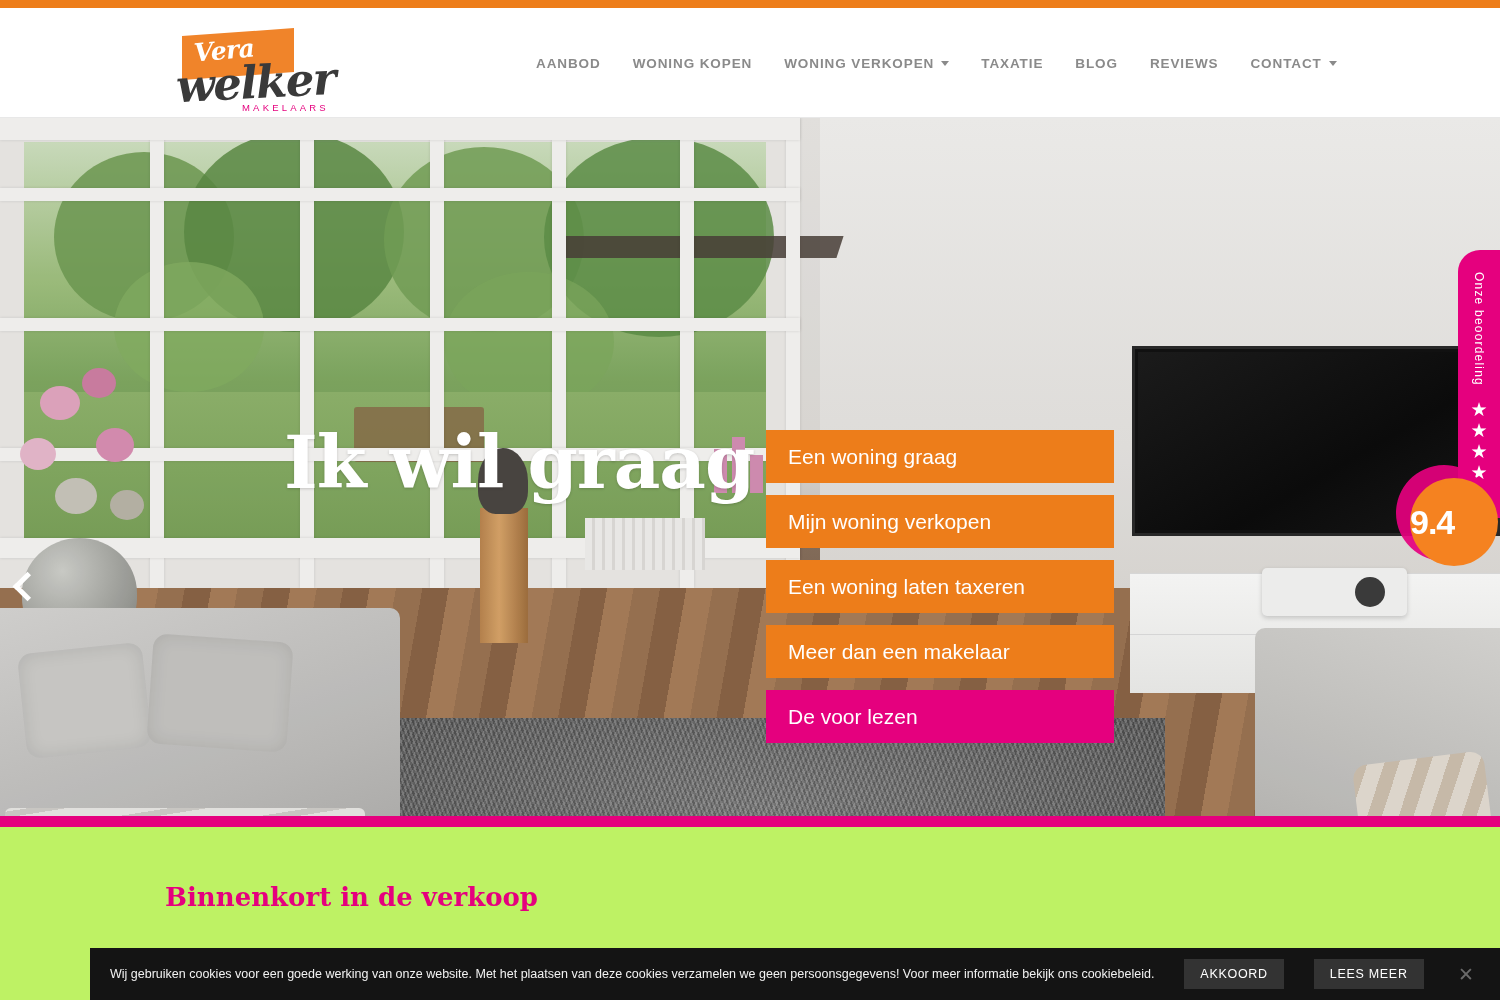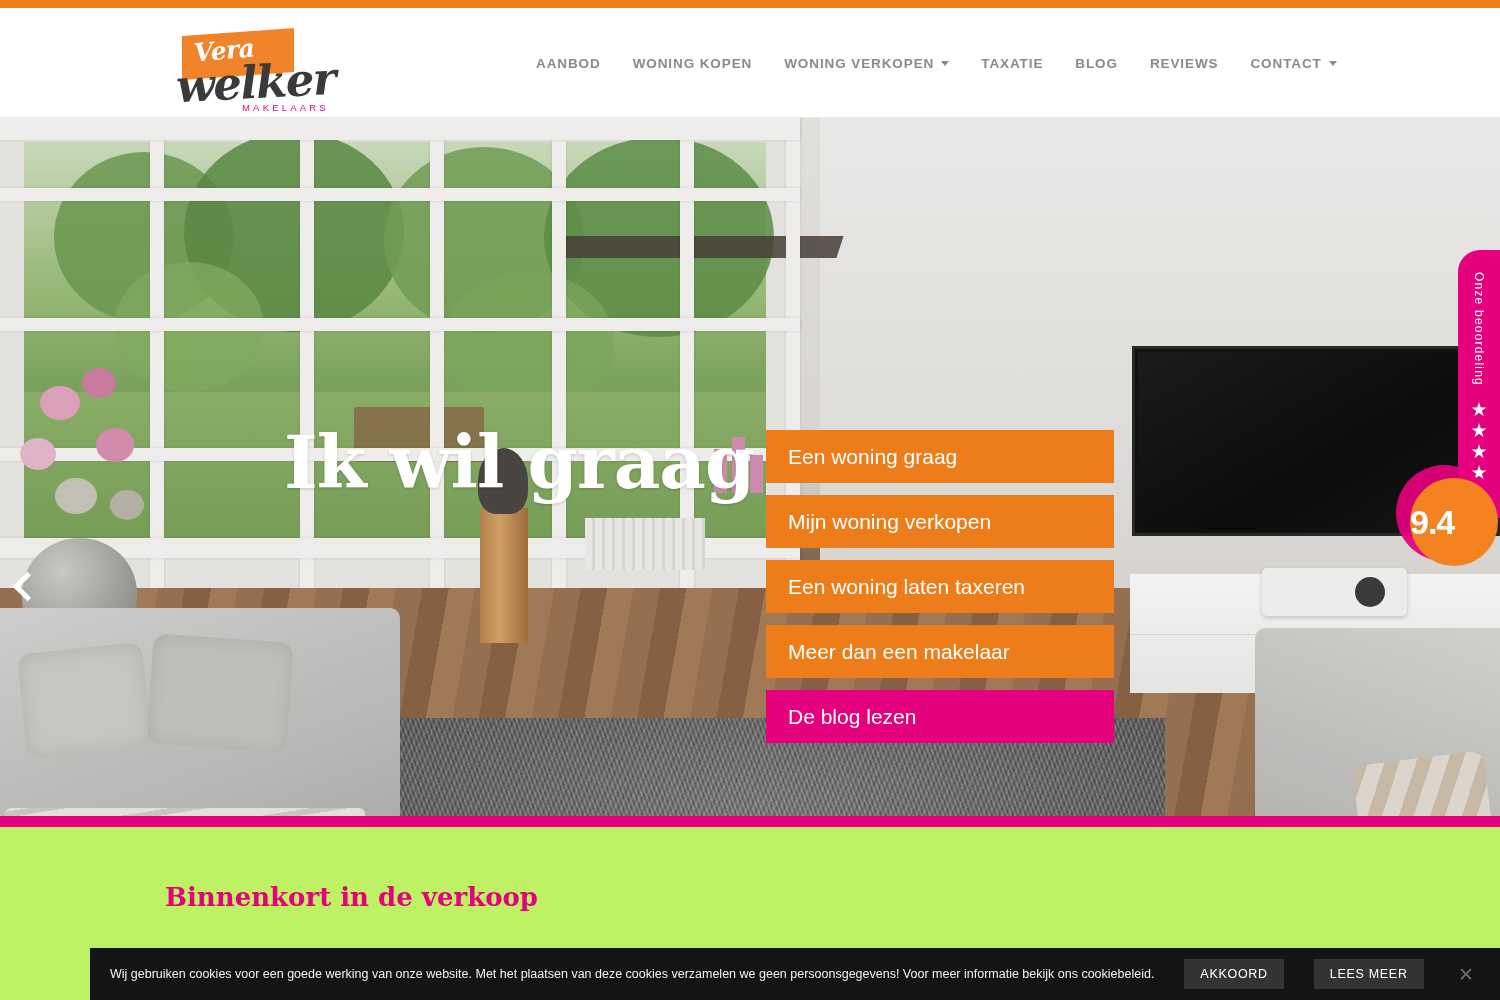--- a/index.html
+++ b/index.html
@@ -315,21 +315,21 @@
       <div class="cta orange">
         <span>Mijn woning verkopen</span>
       </div>
       <div class="cta orange">
         <span>Een woning laten taxeren</span>
       </div>
       <div class="cta orange">
         <span>Meer dan een makelaar</span>
       </div>
       <div class="cta pink">
-        <span>De blog lezen</span>
+        <span>De voor lezen</span>
       </div>
     </div>
 
     <div class="arrow-left"></div>
 
   </div>
 
   <div class="badge">
     <div class="badge-tab">
       <div class="badge-label">Onze beoordeling</div>

